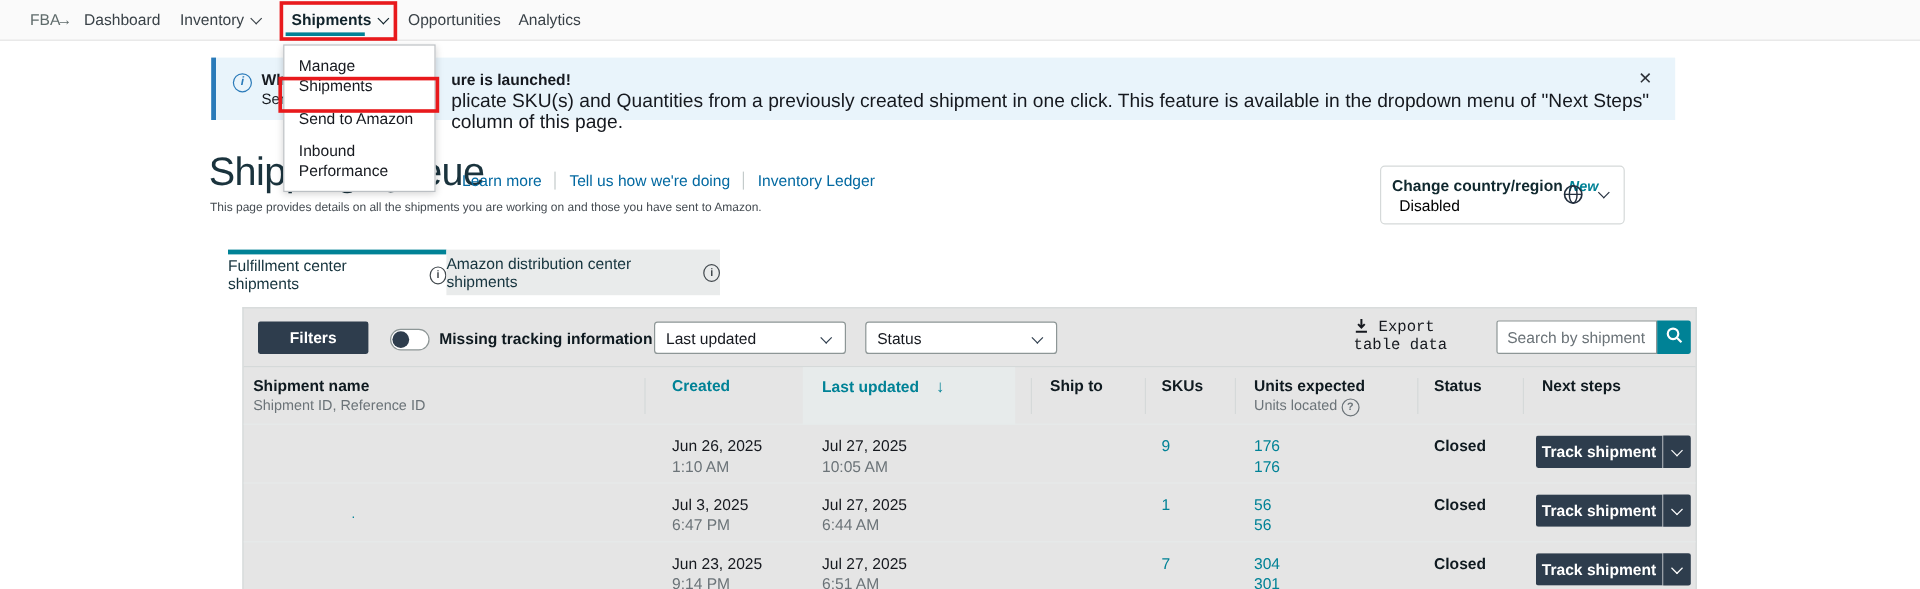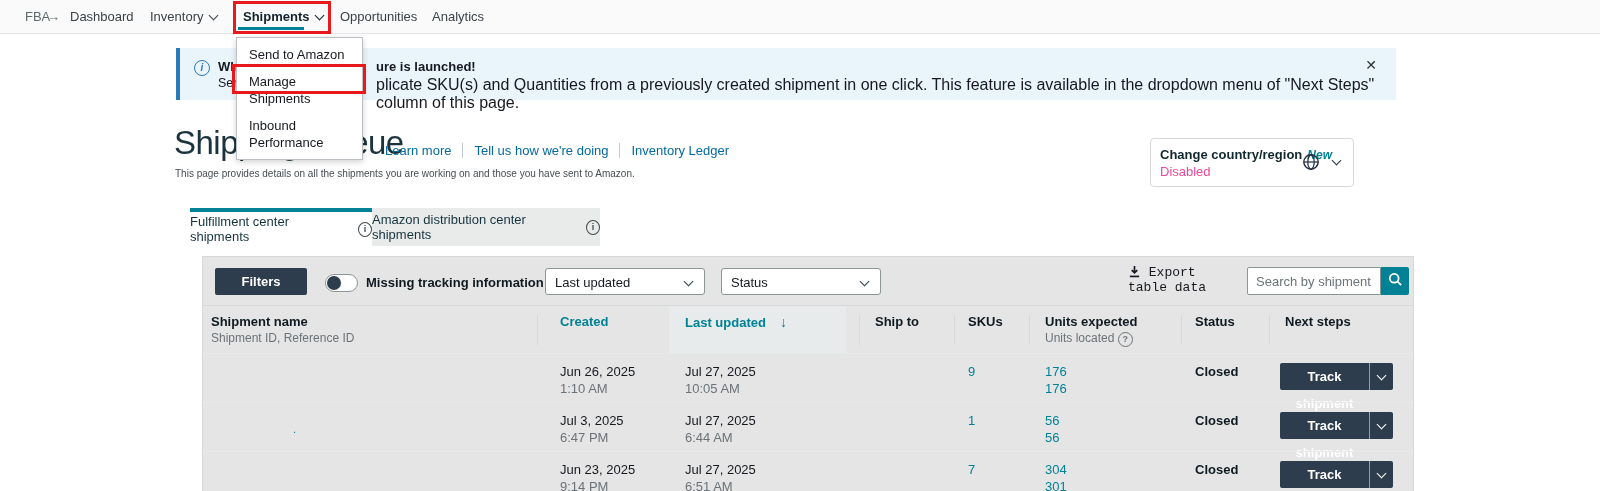--- a/index.html
+++ b/index.html
@@ -36,21 +36,21 @@
   .hlinks { position:absolute; left:385px; top:143px; display:flex; align-items:center; gap:11px; }
   .hlinks a { color:#0369a1; text-decoration:none; cursor:pointer;text-align:center; }
   .hlinks .sep { width:1px; height:15px; background:#c4cbcb; }
   .subtitle { position:absolute; left:175px; top:168px; font-size:10px; color:#454c52; }
 
   
   .country { position:absolute; left:1150px; top:138px; width:202px; height:47px; border:1px solid #d5d9d9;
              border-radius:4px; background:#fff; cursor:pointer; }
   .country .lbl { position:absolute; left:9px; top:8px; font-weight:bold; color:#10282e; }
   .country .new { color:#008296; font-style:italic; font-size:12px; font-weight:bold; margin-left:5px; }
-  .country .val { position:absolute; left:9px; top:25px; color:#ec4899; }
+  .country .val { position:absolute; left:15px; top:25px; color:#000000; }
 
   
   .tab { position:absolute; top:208px; height:38px; display:flex; align-items:center; justify-content:center;
          gap:17px; font-size:13px; color:#15333d; cursor:pointer; box-sizing:border-box; }
   .tab-active { left:190px; width:182px; background:#fff; border-top:4px solid #008296; }
   .tab-inactive { left:372px; width:228px; background:#e9ebeb; }
   .qcirc { display:inline-block; width:13px; height:13px; border:1px solid #41484d; border-radius:50%;
            font-size:9px; line-height:13px; text-align:center; color:#41484d; font-weight:bold; }
 
   
@@ -86,21 +86,21 @@
   .sort-arrow { color:#008296; font-weight:bold; font-size:14px; margin-left:14px; }
 
   .trow { position:relative; width:1210px; height:49px; border-top:1px solid #e7eaea; box-sizing:border-box; }
   .rows { position:absolute; left:0; top:96px; width:1210px; }
   .cell { position:absolute; }
   .cdate { top:10px; color:#16191f; }
   .ctime { top:27px; color:#6b7378; }
   .tlink { color:#008296; cursor:pointer; }
   .cstatus { top:10px; font-weight:bold; color:#0f1a20; }
   .track-btn { position:absolute; left:1077px; top:9px; display:flex; height:27px; cursor:pointer; }
-  .track-main { width:90px; background:#2e3d4d; color:#fff; font-weight:bold; text-align:center;
+  .track-main { width:106px; background:#2e3d4d; color:#fff; font-weight:bold; text-align:center;
                 line-height:27px; border-radius:2px 0 0 2px; border-right:1px solid rgba(255,255,255,.5); box-sizing:border-box; }
   .track-caret { width:23px; background:#2e3d4d; border-radius:0 2px 2px 0; display:flex;
                  align-items:center; justify-content:center; color:#fff; }
   .track-caret .chev { margin-left:0; margin-top:-3px; }
 </style>
 </head>
 <body>
 
 <div class="canvas">
 
@@ -118,22 +118,22 @@
   <div class="banner">
     <span class="abs" style="left:14px;top:11px"><span class="icirc">i</span></span>
     <span class="frag" style="left:38px;top:11px;font-weight:bold">What</span>
     <span class="frag" style="left:196px;top:11px;font-weight:bold">ure is launched!</span>
     <span class="frag" style="left:38px;top:28px;font-size:12.5px">Send</span>
     <span class="frag" style="left:196px;top:28px;font-size:16px">plicate SKU(s) and Quantities from a previously created shipment in one click. This feature is available in the dropdown menu of "Next Steps" column of this page.</span>
     <span class="banner-close">✕</span>
   </div>
 
   <div class="menu">
+    <div class="menu-item">Manage Shipments</div>
     <div class="menu-item">Send to Amazon</div>
-    <div class="menu-item">Manage Shipments</div>
     <div class="menu-item">Inbound Performance</div>
   </div>
 
   <div class="redbox" style="left:233px;top:1px;width:92px;height:27px"></div>
   <div class="redbox" style="left:232px;top:64px;width:128px;height:24px"></div>
 
   <div class="title">Shipping Queue</div>
   <div class="hlinks">
     <a>Learn more</a>
     <span class="sep"></span>

